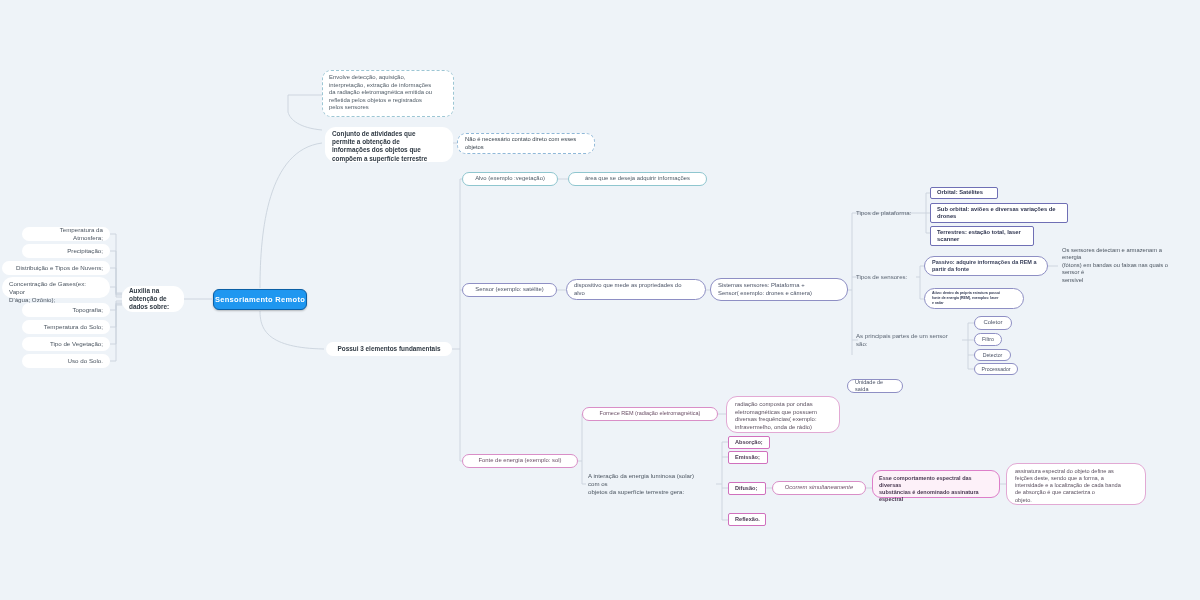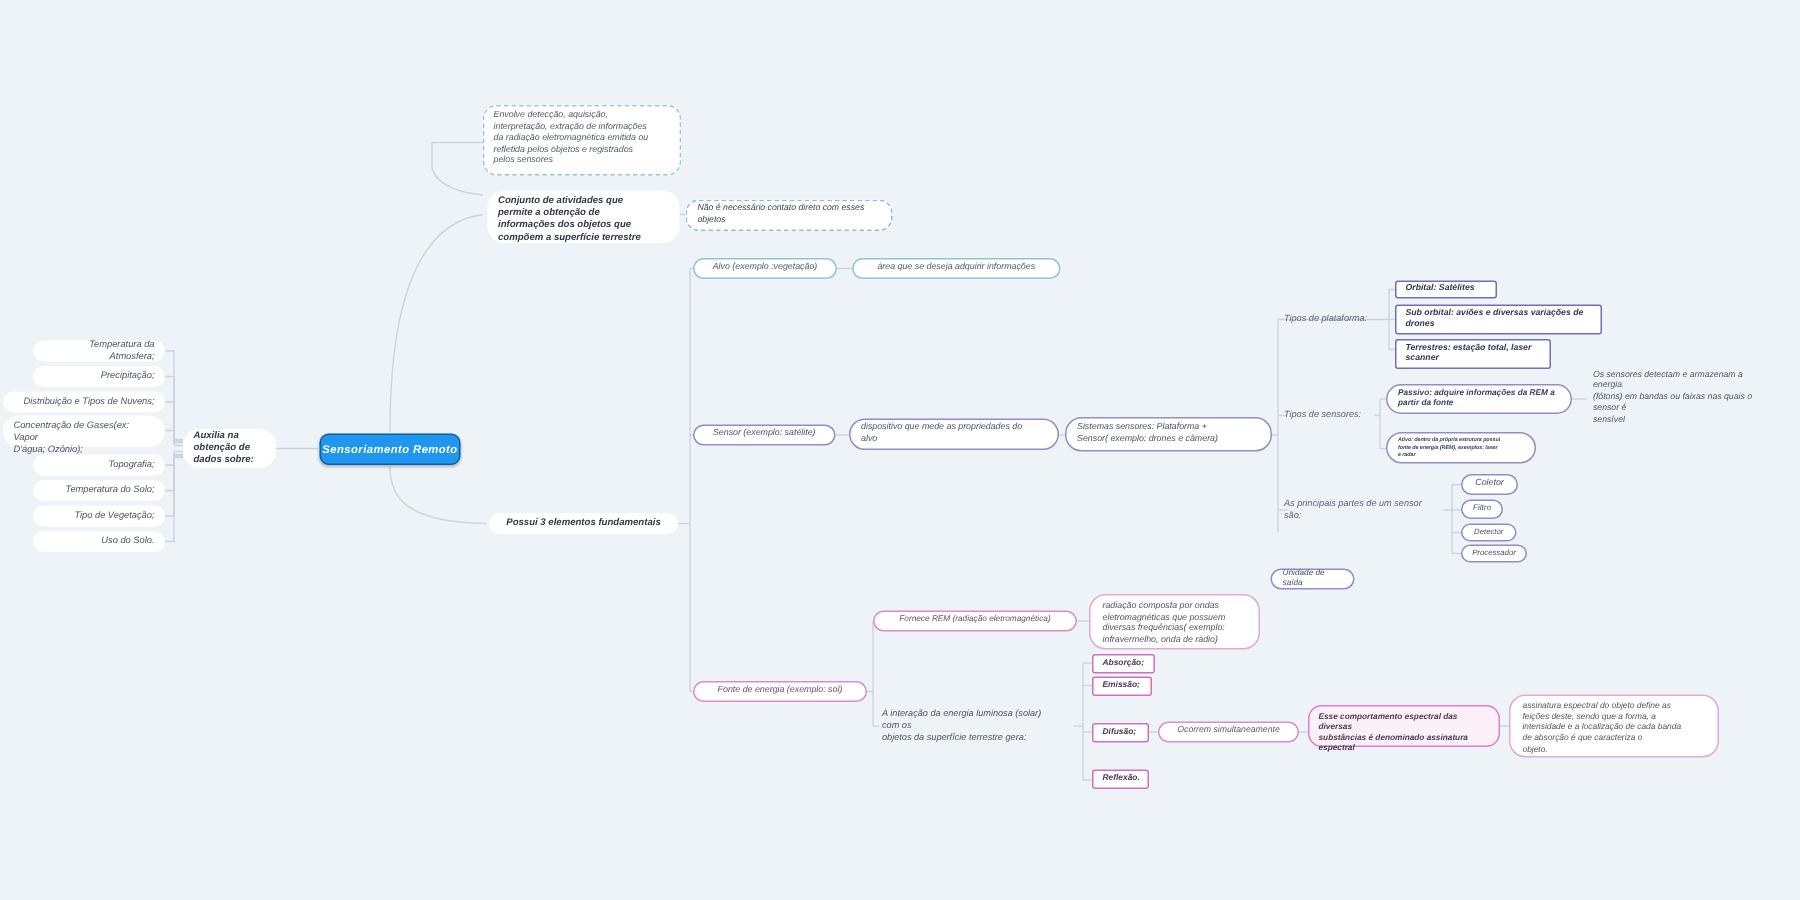--- a/index.html
+++ b/index.html
@@ -26,21 +26,20 @@
     pointer-events: none;
   }
   .node {
     position: absolute;
     box-sizing: border-box;
     background: #ffffff;
     line-height: 1.28;
     white-space: pre-line;
     display: flex;
     align-items: center;
-    font-style: italic;
   }
 
   
   .root {
     background: #1f97f0;
     border: 1.5px solid #0b5fa5;
     border-radius: 6px;
     color: #ffffff;
     font-size: 7.5px;
     font-weight: bold;

